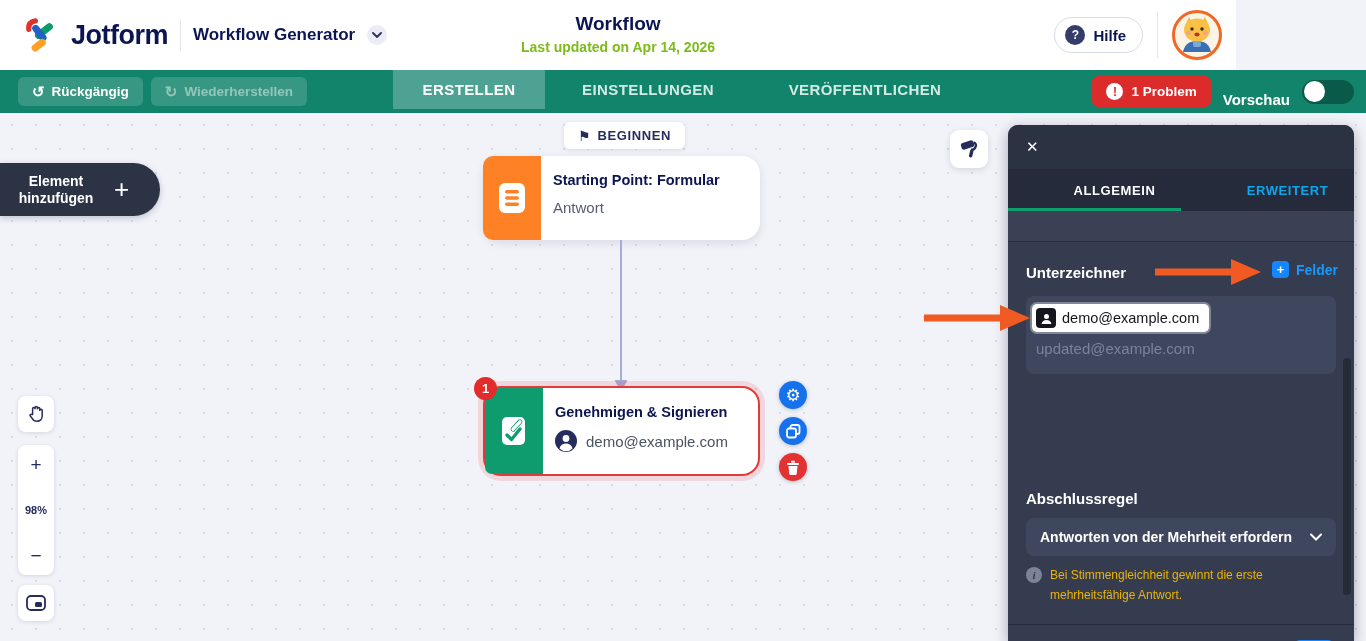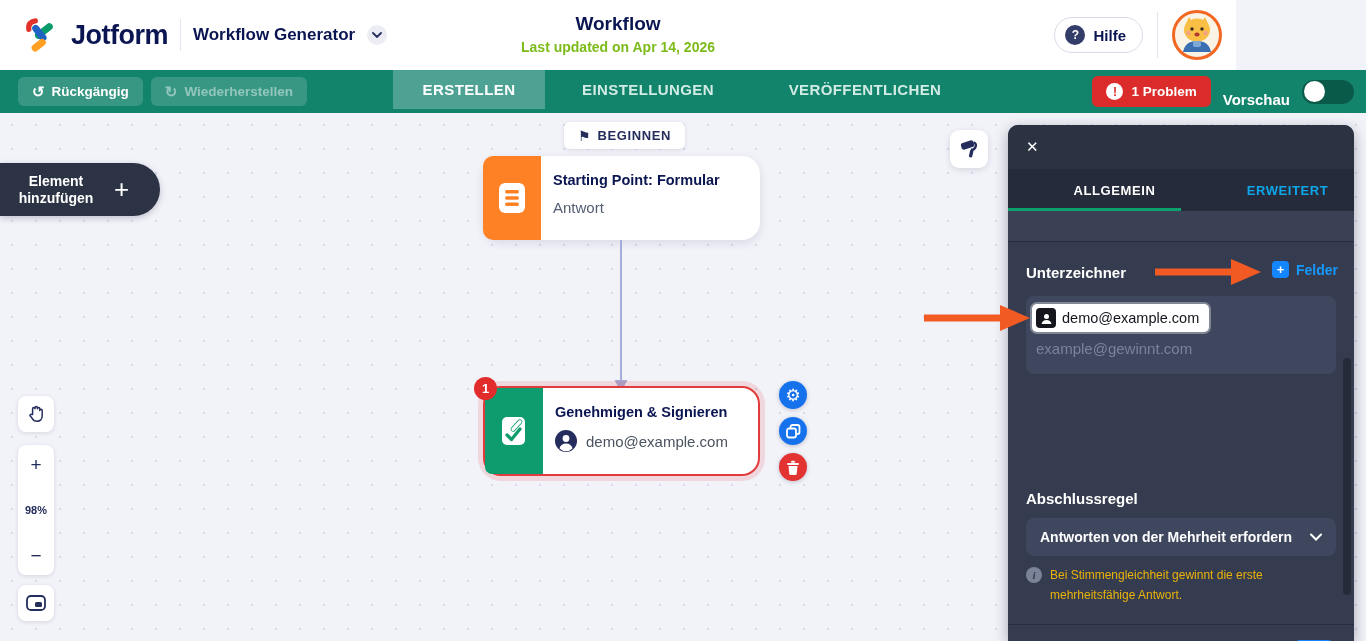--- a/index.html
+++ b/index.html
@@ -321,21 +321,21 @@
     <div class="email-box">
       <div class="email-chip">
         <span class="chip-icon">
           <svg width="13" height="13" viewBox="0 0 13 13">
             <circle cx="6.5" cy="4.4" r="2.5" fill="#fff"></circle>
             <path d="M1.5 12 q1 -4 5 -4 q4 0 5 4 z" fill="#fff"></path>
           </svg>
         </span>
         <span class="chip-text">demo@example.com</span>
       </div>
-      <div class="email-placeholder">example@gewinnt.com</div>
+      <div class="email-placeholder">updated@example.com</div>
     </div>
 
     <div class="sec-label" style="top:279px">Abschlussregel</div>
     <div class="dropdown">
       <span class="dropdown-value">Antworten von der Mehrheit erfordern</span>
       <span style="display:flex">
         <svg width="12" height="8" viewBox="0 0 12 8">
             <path d="M1 1.5 L6 6.5 L11 1.5" stroke="#fff" stroke-width="2" fill="none" stroke-linecap="round"></path>
           </svg>
       </span>

